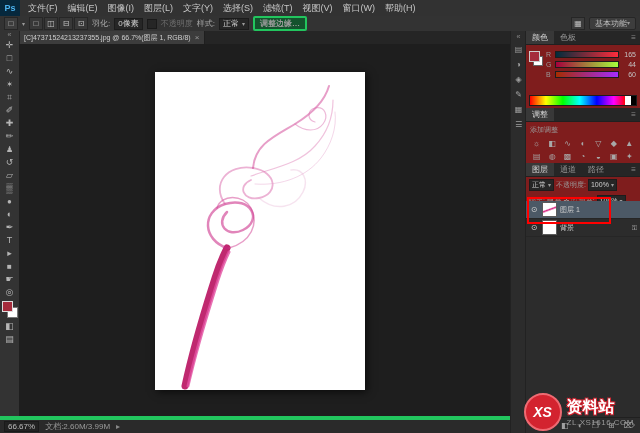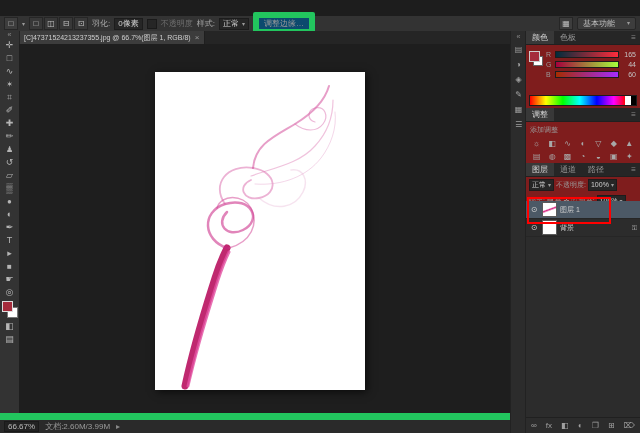--- a/index.html
+++ b/index.html
@@ -22,24 +22,24 @@
   .mode-group{display:flex;gap:1px;}
   .mode-group .opt-icon{background:#383838;}
   .opt-label{color:#a8a8a8;}
   .opt-label.dim{color:#6d6d6d;}
   .opt-field{background:#262626;border:1px solid #1c1c1c;padding:0 3px;height:10px;
              line-height:10px;color:#cfcfcf;min-width:20px;}
   .opt-select{display:inline-flex;gap:3px;align-items:center;background:#262626;
               border:1px solid #1c1c1c;padding:0 3px;height:10px;line-height:10px;color:#cfcfcf;}
   .caret{font-size:6px;color:#9a9a9a;}
   .opt-check{width:8px;height:8px;background:#262626;border:1px solid #1a1a1a;}
-  .opt-btn{background:#0c4a6e;border:6px solid #22c55e;border-radius:2px;padding:0 5px;
-           height:11px;line-height:11px;color:#9a9a9a;}
+  .opt-btn{background:#14532d;border:2px solid #22c55e;border-radius:2px;padding:0 5px;
+           height:11px;line-height:11px;color:#9a9a9a;font-weight:bold;}
   .spacer{flex:1;}
-  .ws-btn{display:inline-flex;align-items:center;gap:12px;background:#3d3d3d;
+  .ws-btn{display:inline-flex;align-items:center;gap:0;background:#3d3d3d;
           border:1px solid #262626;border-radius:2px;padding:0 5px;height:11px;
           line-height:11px;color:#c0c0c0;}
 
   
   .tabbar{position:absolute;top:31px;left:19px;right:129px;height:13px;background:#252525;
           border-bottom:1px solid #1a1a1a;display:flex;}
   .doc-tab{display:inline-flex;align-items:center;height:13px;max-width:240px;background:#3c3c3c;
            color:#cfcfcf;font-size:7px;padding:0 5px;gap:4px;border-right:1px solid #1f1f1f;
            overflow:hidden;white-space:nowrap;}
   .tab-close{color:#9a9a9a;font-size:8px;}
@@ -56,21 +56,21 @@
   .fg-swatch{position:absolute;left:0;top:0;width:9px;height:9px;background:#a52c3c;border:1px solid #ddd;}
 
   
   .canvas{position:absolute;top:44px;left:19px;right:129px;bottom:13px;background:#1e1e1e;overflow:hidden;}
   .document{position:absolute;left:136px;top:28px;width:210px;height:318px;background:#fff;
             box-shadow:2px 2px 8px rgba(0,0,0,.65);}
   .smoke{display:block;width:100%;height:100%;}
 
   
   .statusbar{position:absolute;left:0;right:129px;bottom:0;height:13px;background:#2a2a2a;
-             border-top:7px solid #22c55e;display:flex;align-items:center;gap:6px;
+             border-top:4px solid #22c55e;display:flex;align-items:center;gap:6px;
              padding-left:4px;font-size:8px;color:#a8a8a8;white-space:nowrap;}
   .zoom-field{background:#222;border:1px solid #1a1a1a;padding:0 3px;color:#bdbdbd;}
   .doc-info{color:#9c9c9c;}
   .status-arrow{color:#8a8a8a;}
 
   
   .rail{position:absolute;top:31px;right:114px;width:15px;bottom:0;background:#2c2c2c;
         border-left:1px solid #222;display:flex;flex-direction:column;align-items:center;
         padding-top:2px;gap:4px;}
   .rail-collapse{font-size:7px;color:#8a8a8a;}
@@ -141,20 +141,33 @@
              justify-content:center;border:2px solid #ef6a72;}
   .wm-name{font-size:16px;font-weight:bold;color:#fff;
            text-shadow:1px 1px 0 #d3232f,-1px 1px 0 #d3232f,1px -1px 0 #d3232f,-1px -1px 0 #d3232f;}
   .wm-url{font-size:8px;color:#9a9a9a;letter-spacing:.5px;}
 </style>
 </head>
 <body>
 
 <div class="app">
 
+  <div class="menubar">
+    <div class="pslogo">Ps</div>
+    <span class="menu-item">文件(F)</span>
+    <span class="menu-item">编辑(E)</span>
+    <span class="menu-item">图像(I)</span>
+    <span class="menu-item">图层(L)</span>
+    <span class="menu-item">文字(Y)</span>
+    <span class="menu-item">选择(S)</span>
+    <span class="menu-item">滤镜(T)</span>
+    <span class="menu-item">视图(V)</span>
+    <span class="menu-item">窗口(W)</span>
+    <span class="menu-item">帮助(H)</span>
+  </div>
 
   <div class="optionsbar">
     <span class="opt-icon">□</span>
     <span class="caret">▾</span>
     <span class="mode-group">
       <span class="opt-icon">□</span>
       <span class="opt-icon">◫</span>
       <span class="opt-icon">⊟</span>
       <span class="opt-icon">⊡</span>
     </span>
@@ -358,14 +371,21 @@
         <span class="lb-icon">◐</span>
         <span class="lb-icon">❐</span>
         <span class="lb-icon">⊞</span>
         <span class="lb-icon">⌦</span>
       </div>
     </div>
   </div>
 
   <div class="annotation-box"></div>
 
+  <div class="watermark">
+    <div class="wm-circle">XS</div>
+    <div class="wm-text">
+      <div class="wm-name">资料站</div>
+      <div class="wm-url">ZL.XS1616.COM</div>
+    </div>
+  </div>
 
 </div>
 
 </body></html>

